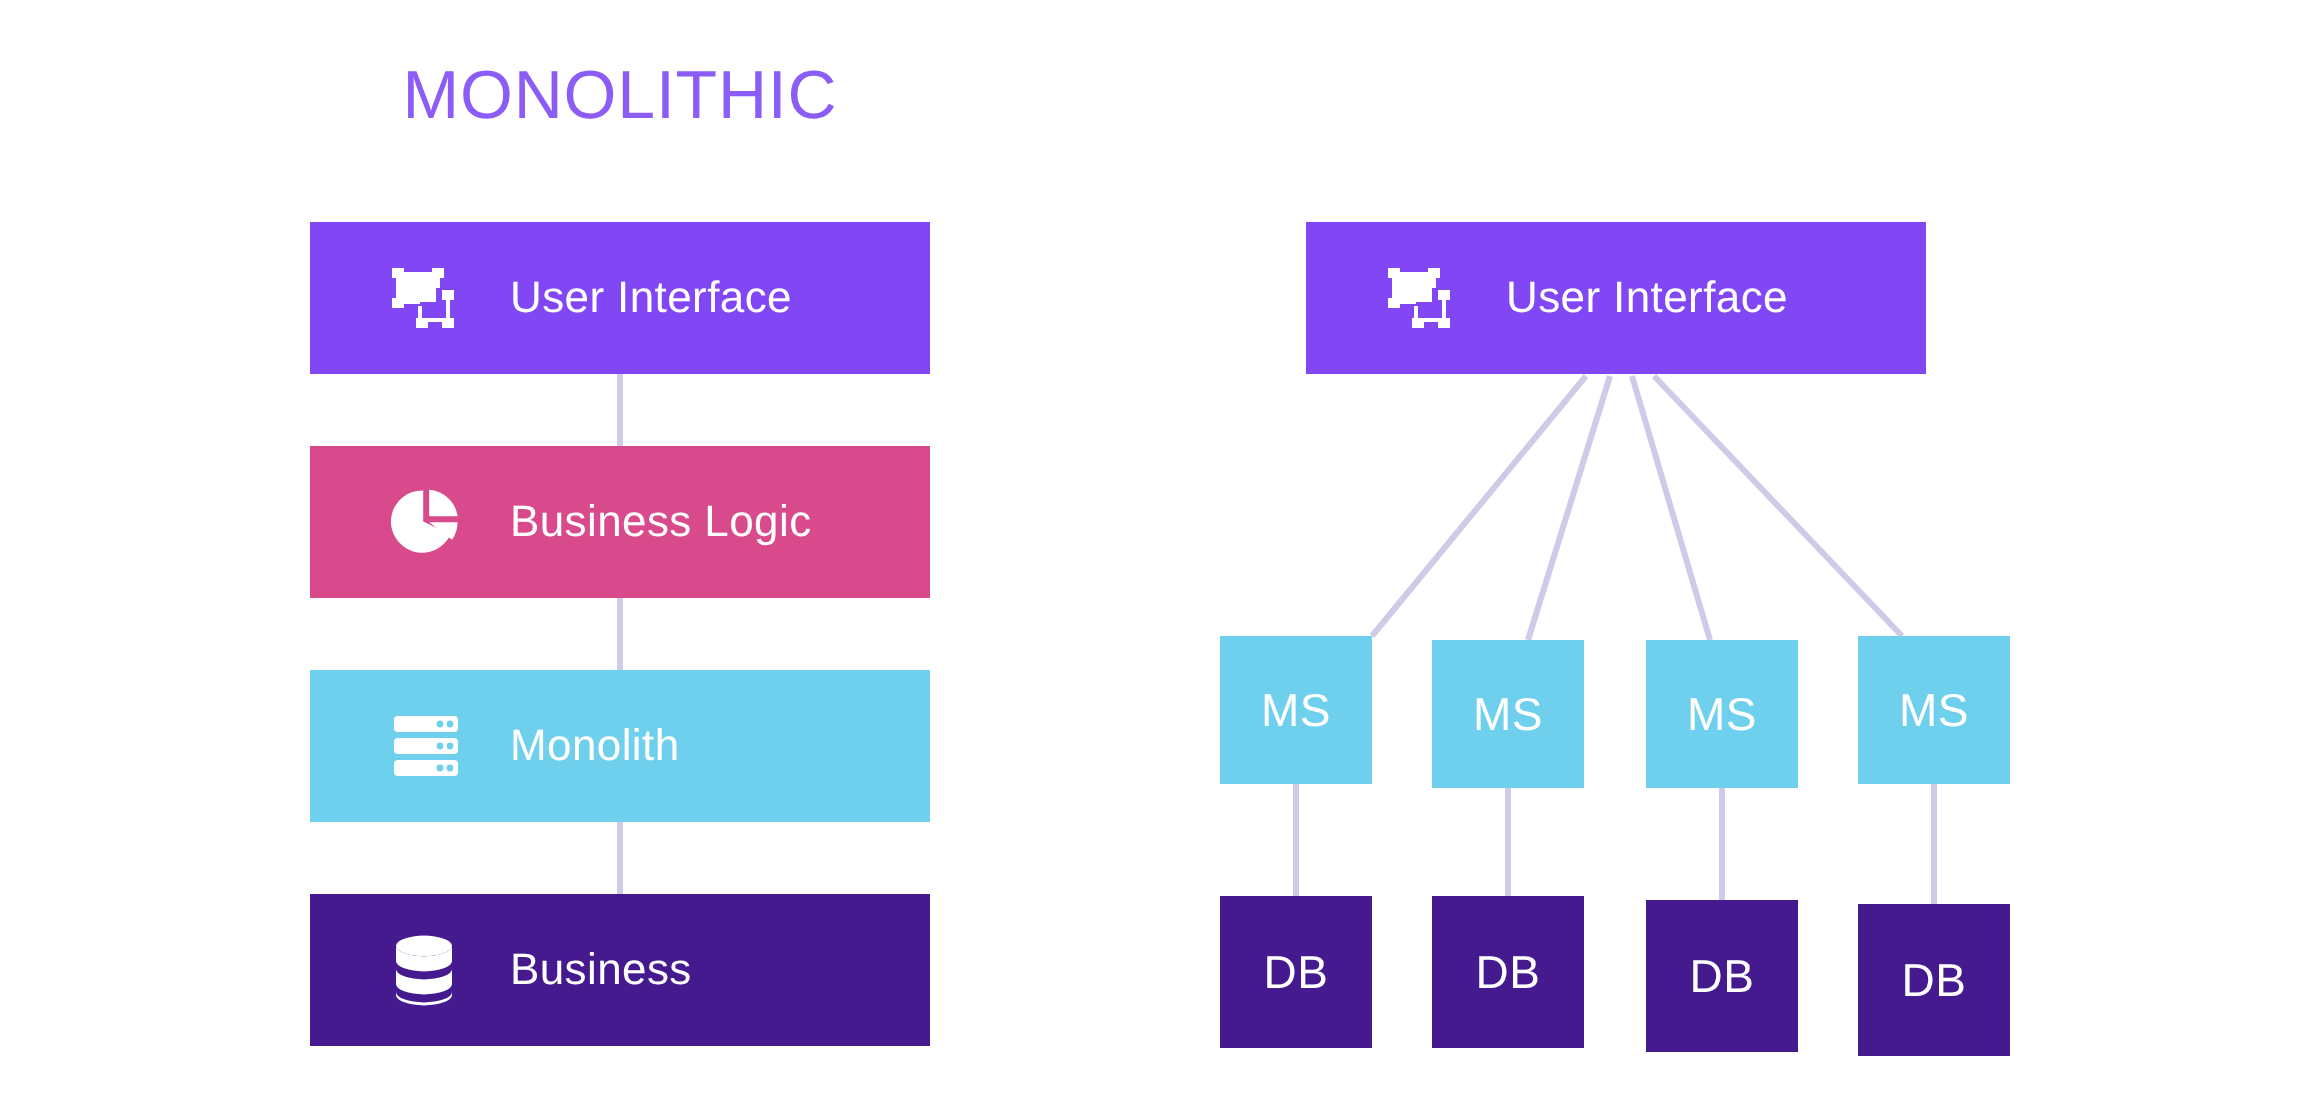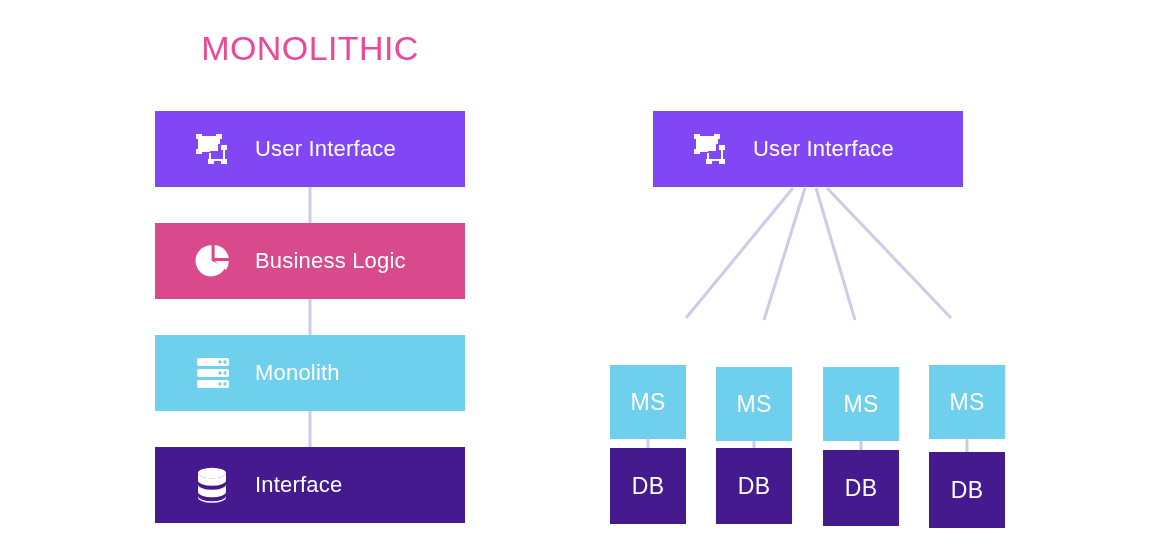--- a/index.html
+++ b/index.html
@@ -20,21 +20,21 @@
     position: absolute;
     inset: 0;
   }
 
   
   .panel-title {
     position: absolute;
     font-size: 34px;
     font-weight: 400;
     letter-spacing: 0.4px;
-    color: #ec4899;
+    color: #8b5cf6;
     white-space: nowrap;
     text-align: center;
   }
   #title-monolithic {
     left: 155px;
     top: 29px;
     width: 310px;
   }
   #title-microservices {
     left: 653px;
@@ -99,21 +99,21 @@
   .node-box {
     position: absolute;
     box-sizing: border-box;
     display: flex;
     align-items: center;
     justify-content: center;
     color: #ffffff;
     font-size: 23px;
     letter-spacing: 0.3px;
   }
-  .node-ms { background: #6fd0ee; margin-top: 47px; }
+  .node-ms { background: #6fd0ee; }
   .node-db { background: #451a8f; align-items: center; }
 
   
   #connectors {
     position: absolute;
     left: 0;
     top: 0;
     width: 1161px;
     height: 560px;
     pointer-events: none;
@@ -200,21 +200,21 @@
 
   <div class="block mono-row" id="mono-database">
     <span class="icon-slot">
       <svg class="ico" width="34" height="36" viewBox="0 0 34 36" fill="#ffffff">
         <ellipse cx="17" cy="6" rx="14" ry="5.2"></ellipse>
         <path d="M3 6 v7.5 a14 5.2 0 0 0 28 0 V6 a14 5.2 0 0 1 -28 0 Z"></path>
         <path d="M3 17.5 v7.5 a14 5.2 0 0 0 28 0 v-7.5 a14 5.2 0 0 1 -28 0 Z"></path>
         <path d="M3 29 v1.5 a14 5.2 0 0 0 28 0 V29 a14 5.2 0 0 1 -28 0 Z"></path>
       </svg>
     </span>
-    <span class="block-label">Interface</span>
+    <span class="block-label">Business</span>
   </div>
 
   <div class="block" id="ms-ui">
     <span class="icon-slot">
       <svg class="ico" width="38" height="32" viewBox="0 0 38 32" fill="#ffffff">
         <rect x="1" y="1" width="6" height="5"></rect>
         <rect x="21" y="1" width="6" height="5"></rect>
         <rect x="1" y="16" width="6" height="5"></rect>
         <rect x="3" y="3" width="2" height="16"></rect>
         <rect x="23" y="3" width="2" height="8"></rect>

